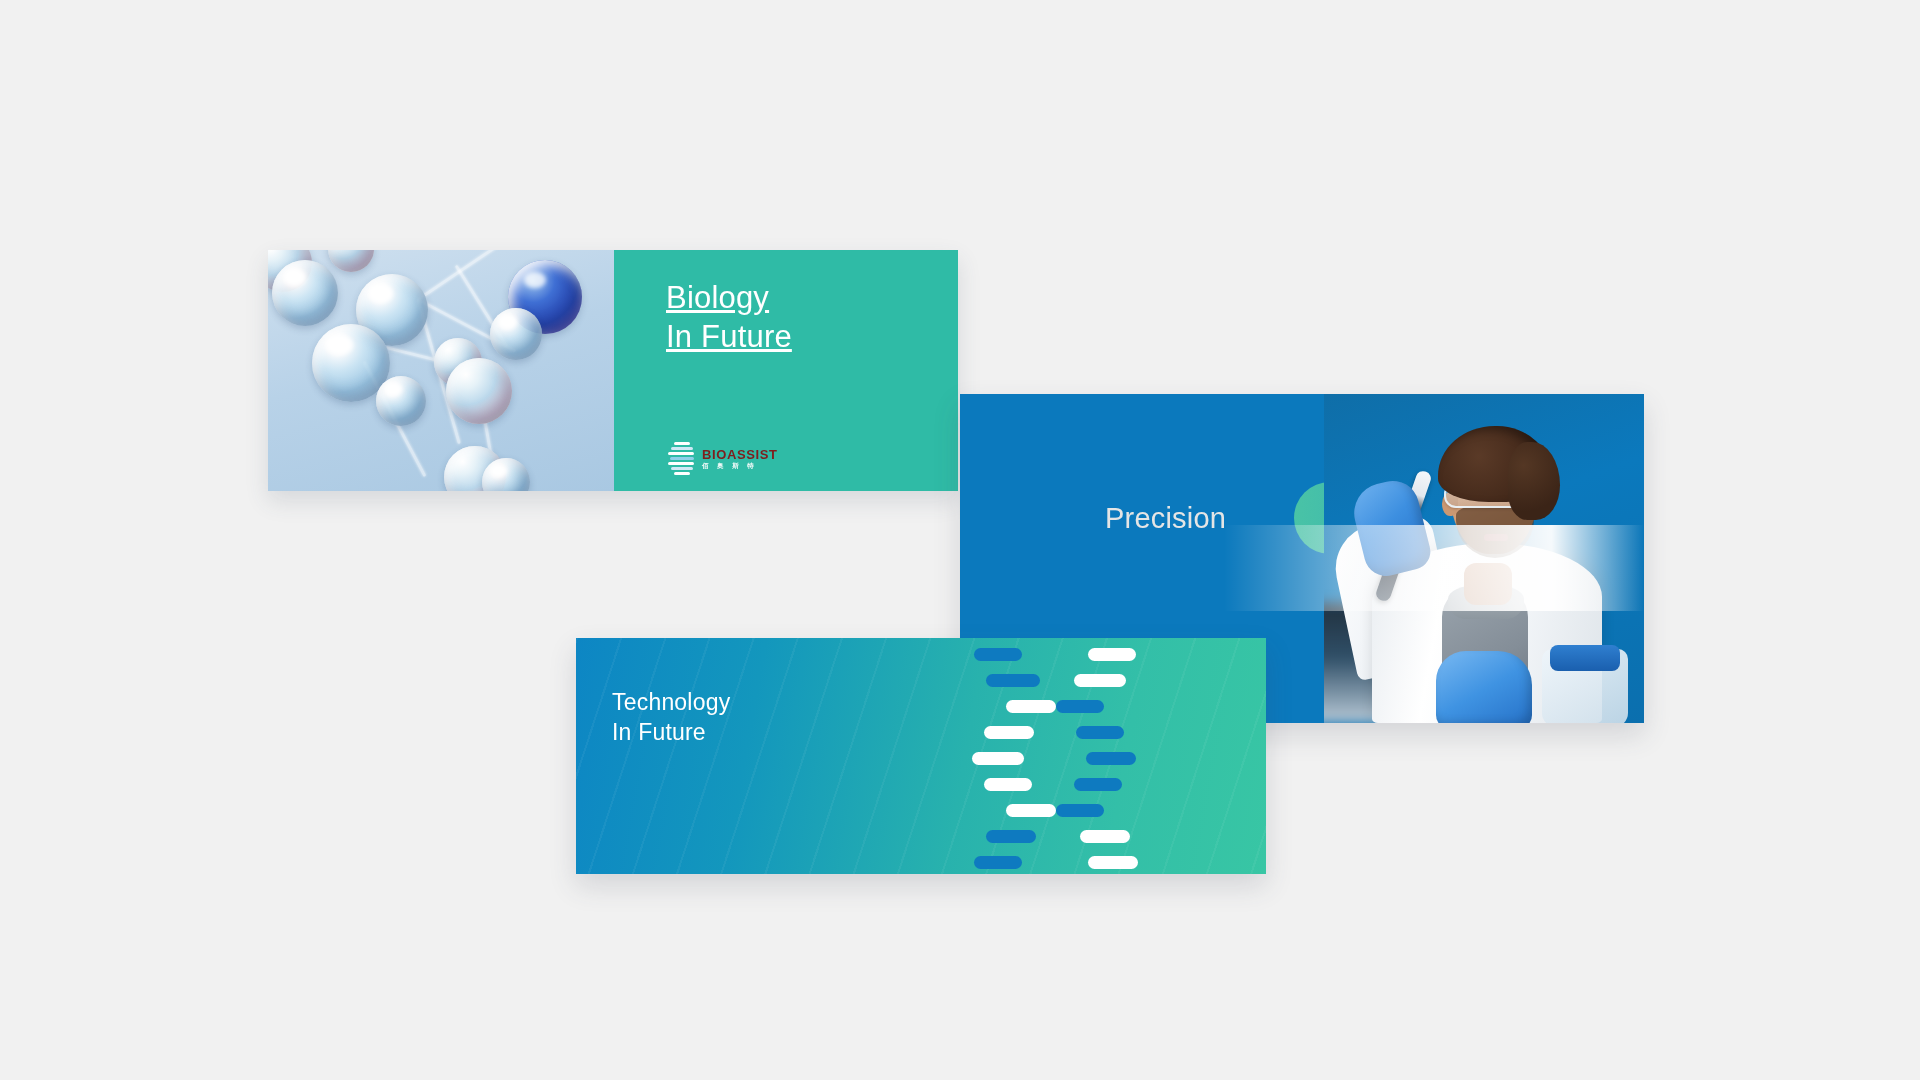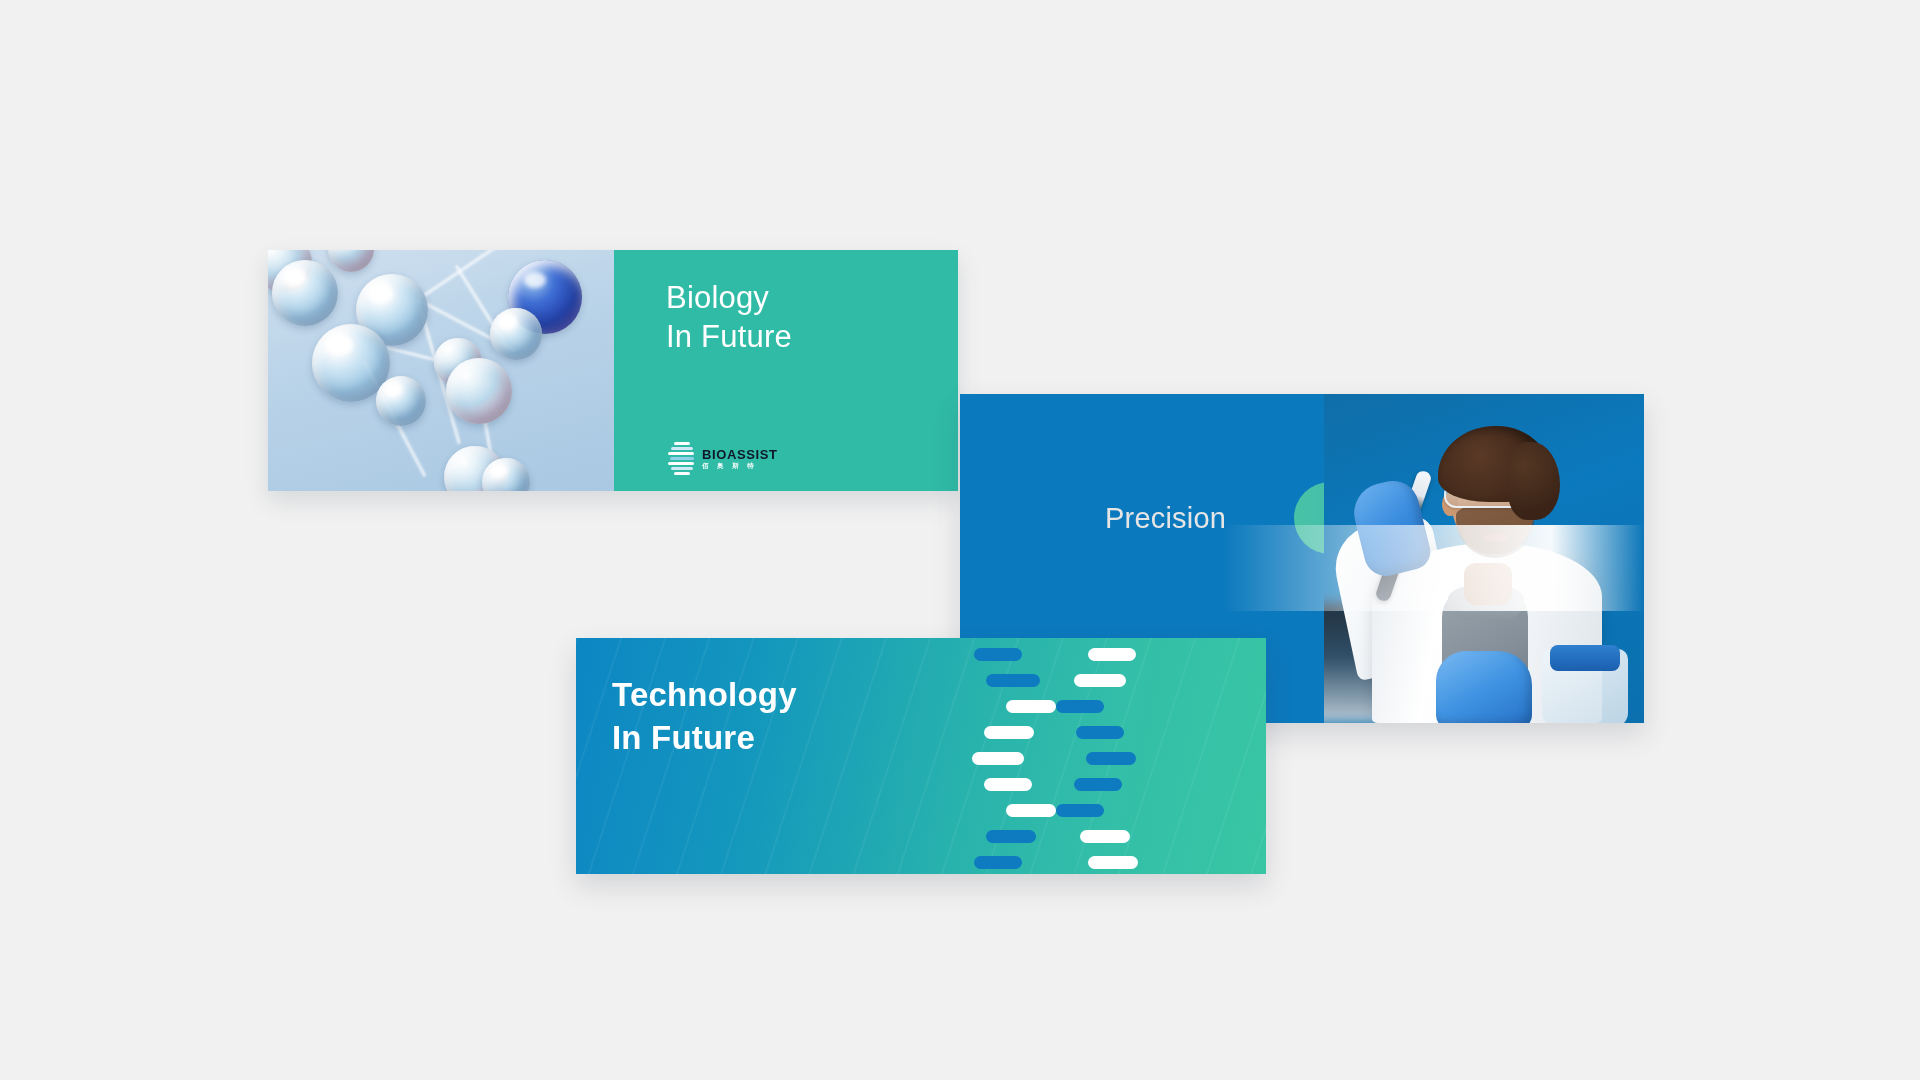--- a/index.html
+++ b/index.html
@@ -53,33 +53,33 @@
   }
   .sph-irid {
     background: radial-gradient(circle at 30% 25%, #ffffff 0%, #e6f2f8 20%, #bcd9ec 45%, #d7c0cf 70%, #f0cfc2 100%);
   }
   #biology-panel {
     position: relative; flex: 1; background: #2fbba6;
   }
   #biology-title {
     position: absolute; left: 52px; top: 28px;
     color: #ffffff; font-size: 31px; font-weight: 300;
-    line-height: 1.27; letter-spacing: .2px; white-space: pre-line;
+    line-height: 1.27; letter-spacing: .2px; white-space: pre-line; text-decoration: underline;
   }
   #biology-logo {
     position: absolute; left: 54px; bottom: 16px;
     display: flex; align-items: center; gap: 8px;
   }
 
   
   .logo-mark { display: flex; flex-direction: column; gap: 2px; }
   .logo-mark .lb { height: 3px; border-radius: 1.5px; }
   .logo-wordmark { display: flex; flex-direction: column; line-height: 1; }
   .logo-name {
-    color: #0f172a; font-size: 13px; font-weight: 700;
+    color: #7f1d1d; font-size: 13px; font-weight: 700;
     letter-spacing: .6px;
   }
   .logo-cn {
     color: #ffffff; font-size: 6.5px; font-weight: 700;
     letter-spacing: 3.4px; margin-top: 2px; opacity: .95;
   }
 
   
   #card-precision {
     left: 960px; top: 394px; width: 684px; height: 329px;
@@ -216,22 +216,22 @@
   #card-technology {
     left: 576px; top: 638px; width: 690px; height: 236px;
     background: linear-gradient(100deg,#0d86c4 0%, #1397bd 26%, #28b2ad 56%, #33bfa8 78%, #38c6a4 100%);
     box-shadow: 0 12px 26px rgba(60,70,90,.16);
   }
   #card-technology::after {
     content:''; position:absolute; inset:0; pointer-events:none;
     background: repeating-linear-gradient(108deg, rgba(255,255,255,.05) 0 2px, rgba(255,255,255,0) 2px 42px);
   }
   #technology-title {
-    position: absolute; left: 36px; top: 36px;
-    color:#ffffff; font-size: 33px; font-weight: 700;
+    position: absolute; left: 36px; top: 50px;
+    color:#ffffff; font-size: 23px; font-weight: 400;
     line-height: 1.3; letter-spacing:.2px; white-space: pre-line; z-index:2;
   }
   #dna-gel { position: absolute; left: 396px; top: 10px; width: 190px; height: 220px; z-index:2; }
   .gel-bar { position: absolute; height: 13px; border-radius: 7px; }
   .gel-blue  { background: #0e7ac0; }
   .gel-white { background: #ffffff; }
 </style>
 </head>
 <body>
 

